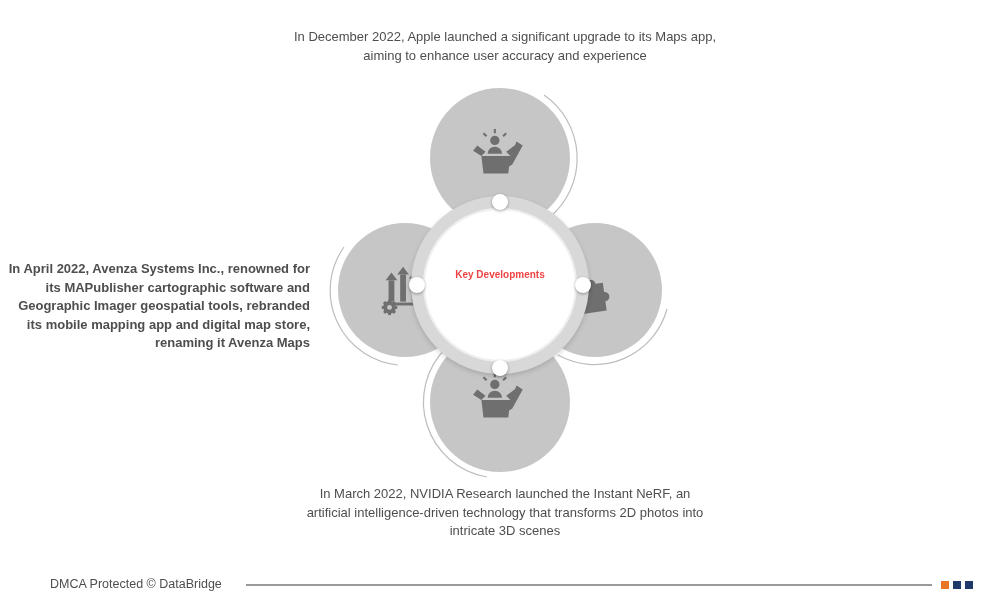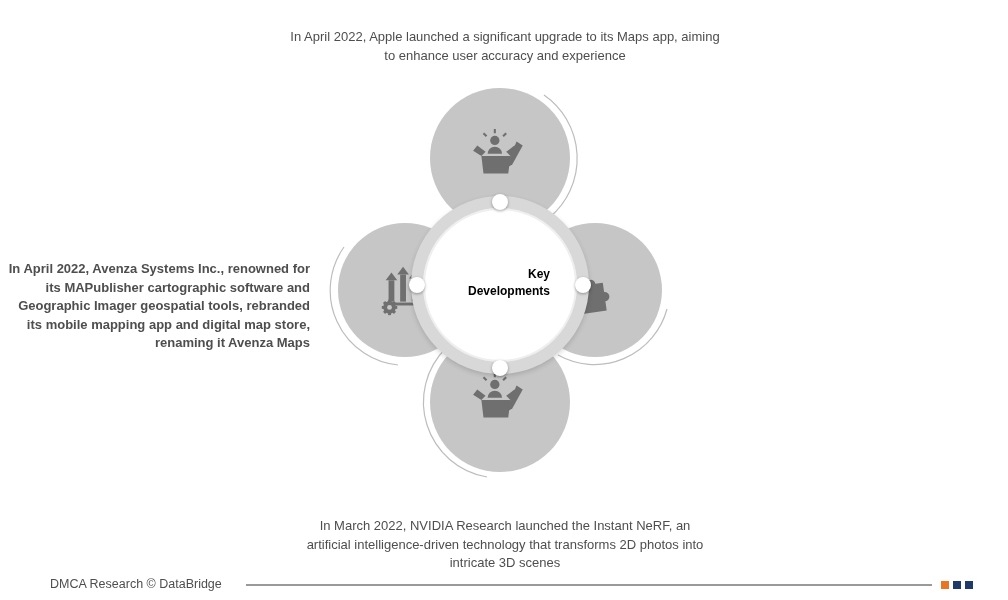--- a/index.html
+++ b/index.html
@@ -7,21 +7,21 @@
   .canvas {
     position:relative; width:1008px; height:600px; background:#ffffff;
     overflow:hidden;
   }
   .annotation {
     position:absolute; font-size:13px; line-height:18.5px; color:#4e4e4e;
   }
   .ann-top    { left:285px; top:28px;  width:440px; text-align:center; }
   .ann-left   { left:8px;   top:260px; width:302px; text-align:right;font-weight:bold; }
   .ann-right  { left:710px; top:260px; width:280px; text-align:left; }
-  .ann-bottom { left:305px; top:485px; width:400px; text-align:center;margin-top:32px; }
+  .ann-bottom { left:305px; top:485px; width:400px; text-align:center; }
 
   .bubble {
     position:absolute; border-radius:50%; background:#c6c6c6;
     display:flex; align-items:center; justify-content:center; z-index:1;
   }
   .bubble-top    { left:430px; top:88px;  width:140px; height:140px; }
   .bubble-left   { left:338px; top:223px; width:134px; height:134px; }
   .bubble-right  { left:528px; top:223px; width:134px; height:134px; }
   .bubble-bottom { left:430px; top:332px; width:140px; height:140px; }
 
@@ -34,22 +34,22 @@
     position:absolute; width:16px; height:16px; background:#ffffff;
     border-radius:50%; z-index:3; box-shadow:0 1px 3px rgba(0,0,0,0.35);
   }
   .node-top    { left:492px; top:194px; }
   .node-left   { left:409px; top:277px; }
   .node-right  { left:575px; top:277px; }
   .node-bottom { left:492px; top:360px; }
 
   .center-label {
     position:absolute; left:450px; top:266px; width:100px; z-index:4;
-    text-align:right; font-weight:bold; font-size:12px; line-height:17px;
-    color:#000000;
+    text-align:center; font-weight:bold; font-size:10px; line-height:17px;
+    color:#ef4444;
   }
   .arcs { position:absolute; left:0; top:0; z-index:0; }
 
   .footer-text { position:absolute; left:50px; top:577px; font-size:12.5px; color:#4e4e4e; }
   .footer-line { position:absolute; left:246px; top:584px; width:686px; height:2px; background:#9a9a9a; }
   .brand-sq { position:absolute; width:8px; height:8px; top:581px; }
   .brand-sq-1 { left:941px; background:#e87424; }
   .brand-sq-2 { left:953px; background:#1f3a68; }
   .brand-sq-3 { left:965px; background:#1f3a68; }
 </style>
@@ -58,21 +58,21 @@
 
 <div class="canvas">
 
   <svg class="arcs" width="1008" height="600" viewBox="0 0 1008 600">
     <path d="M544 95 A77 77 0 0 1 550 217" fill="none" stroke="#bdbdbd" stroke-width="1.2"></path>
     <path d="M398 365 A75 75 0 0 1 344 247" fill="none" stroke="#bdbdbd" stroke-width="1.2"></path>
     <path d="M667 309 A75 75 0 0 1 558 355" fill="none" stroke="#bdbdbd" stroke-width="1.2"></path>
     <path d="M487 477 A76 76 0 0 1 446 348" fill="none" stroke="#bdbdbd" stroke-width="1.2"></path>
   </svg>
 
-  <div class="annotation ann-top">In April 2022, Apple launched a significant upgrade to its Maps app, aiming to enhance user accuracy and experience</div>
+  <div class="annotation ann-top">In December 2022, Apple launched a significant upgrade to its Maps app, aiming to enhance user accuracy and experience</div>
   <div class="annotation ann-left">In April 2022, Avenza Systems Inc., renowned for its MAPublisher cartographic software and Geographic Imager geospatial tools, rebranded its mobile mapping app and digital map store, renaming it Avenza Maps</div>
   <div class="annotation ann-bottom">In March 2022, NVIDIA Research launched the Instant NeRF, an artificial intelligence-driven technology that transforms 2D photos into intricate 3D scenes</div>
 
   <div class="bubble bubble-top">
     <svg width="62" height="62" viewBox="0 0 60 60">
       <g fill="#6f6f6f">
         <circle cx="25" cy="13" r="4.5"></circle>
         <path d="M18 26 a7 7 0 0 1 14 0 z"></path>
         <path d="M12 28 L40 28 L38 45 L14 45 Z"></path>
         <path d="M12 28 L4 23 L8 18 L16 24 Z"></path>
@@ -130,19 +130,19 @@
     </svg>
   </div>
 
   <div class="ring"></div>
   <div class="node node-top"></div>
   <div class="node node-left"></div>
   <div class="node node-right"></div>
   <div class="node node-bottom"></div>
   <div class="center-label">Key Developments</div>
 
-  <div class="footer-text">DMCA Research © DataBridge</div>
+  <div class="footer-text">DMCA Protected © DataBridge</div>
   <div class="footer-line"></div>
   <div class="brand-sq brand-sq-1"></div>
   <div class="brand-sq brand-sq-2"></div>
   <div class="brand-sq brand-sq-3"></div>
 
 </div>
 
 </body></html>

